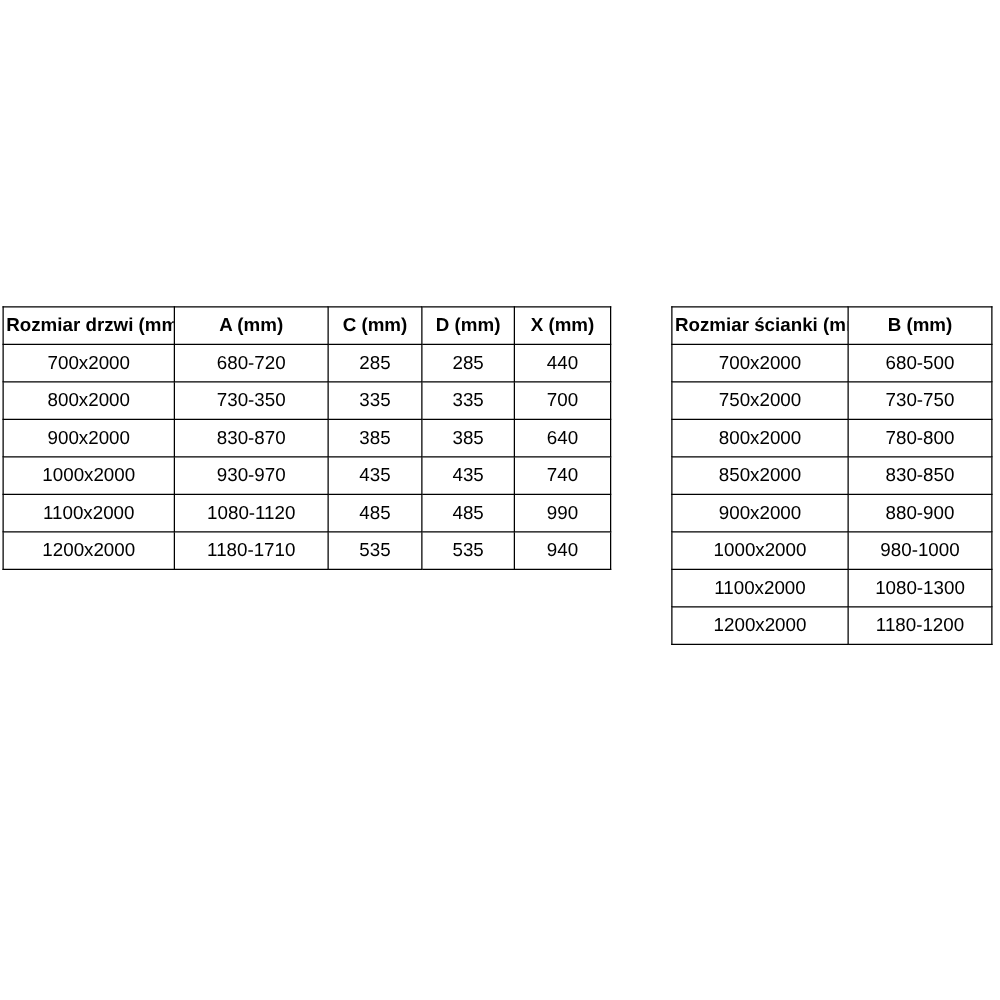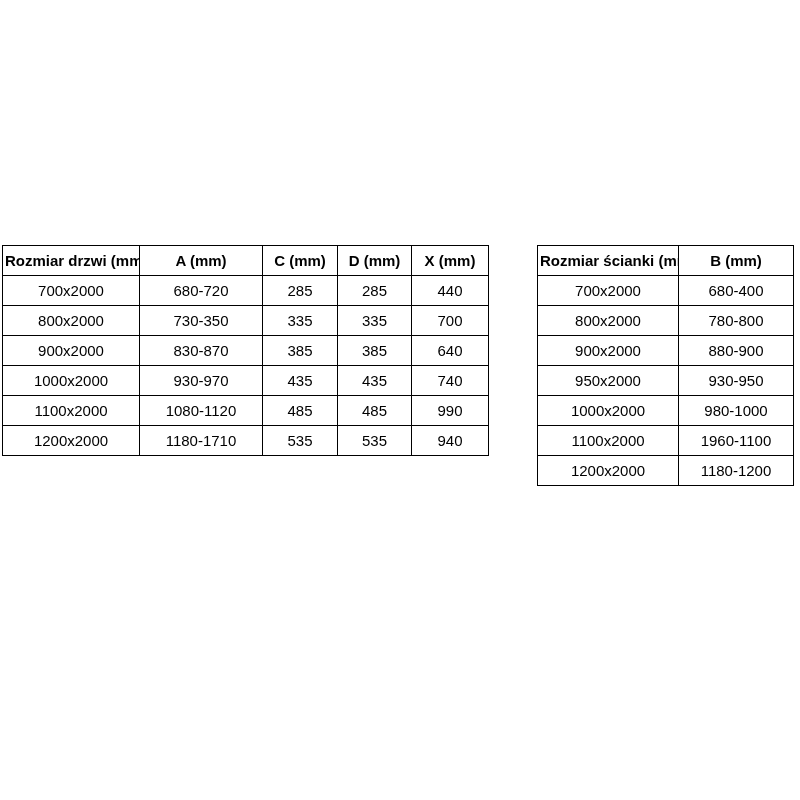--- a/index.html
+++ b/index.html
@@ -124,41 +124,45 @@
     </colgroup>
     <thead>
       <tr>
         <th>Rozmiar ścianki (mm)</th>
         <th>B (mm)</th>
       </tr>
     </thead>
     <tbody>
       <tr>
         <td>700x2000</td>
-        <td>680-400</td>
+        <td>680-500</td>
+      </tr>
+      <tr>
+        <td>750x2000</td>
+        <td>730-750</td>
       </tr>
       <tr>
         <td>800x2000</td>
         <td>780-800</td>
       </tr>
       <tr>
+        <td>850x2000</td>
+        <td>830-850</td>
+      </tr>
+      <tr>
         <td>900x2000</td>
         <td>880-900</td>
-      </tr>
-      <tr>
-        <td>950x2000</td>
-        <td>930-950</td>
       </tr>
       <tr>
         <td>1000x2000</td>
         <td>980-1000</td>
       </tr>
       <tr>
         <td>1100x2000</td>
-        <td>1960-1100</td>
+        <td>1080-1300</td>
       </tr>
       <tr>
         <td>1200x2000</td>
         <td>1180-1200</td>
       </tr>
     </tbody>
   </table>
 
 </div>
 

